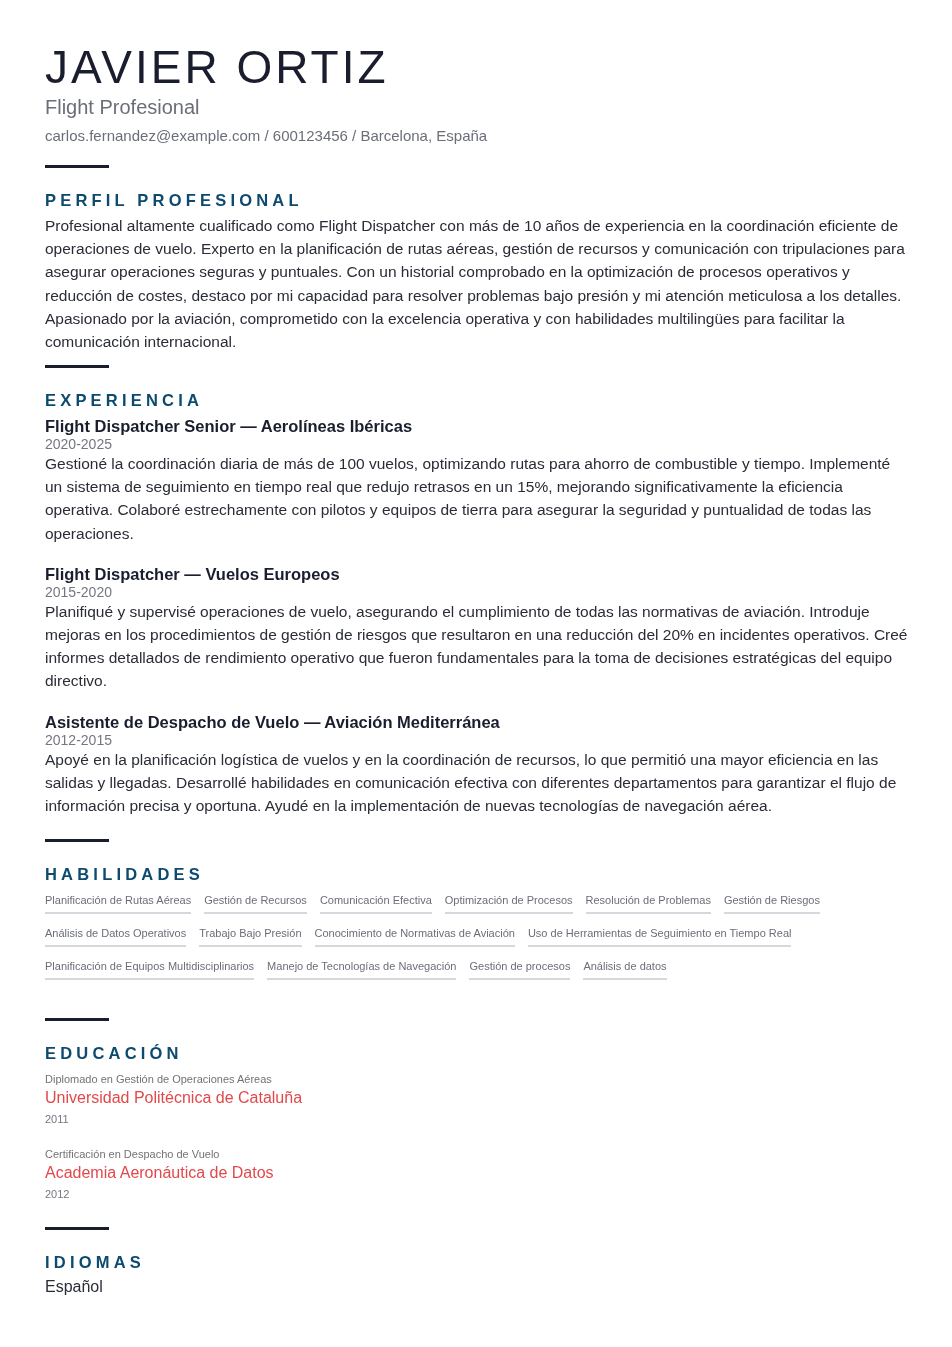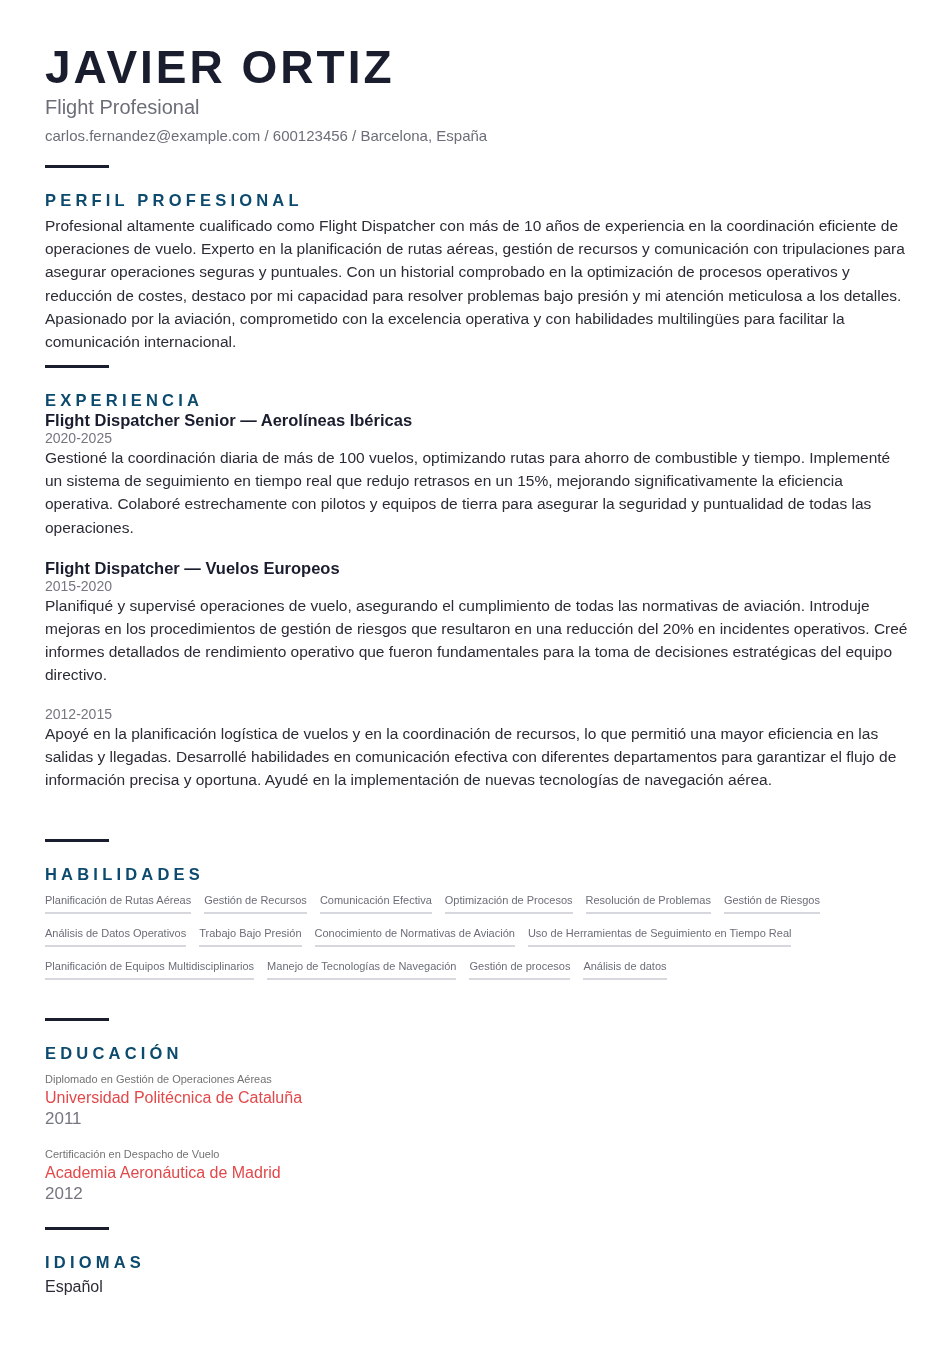--- a/index.html
+++ b/index.html
@@ -13,21 +13,21 @@
       overflow: hidden;
     }
     .page {
       position: absolute;
       left: 45px;
       top: 42px;
       width: 866px;
     }
     .name {
       font-size: 46px;
-      font-weight: 700;
+      font-weight: 400;
       letter-spacing: 3px;
       color: #1a1d2e;
       line-height: 50px;
     }
     .role {
       font-size: 20px;
       color: #6b6e78;
       margin-top: 2px;
       line-height: 26px;
     }
@@ -88,21 +88,21 @@
       font-weight: 400;
       color: #737373;
       line-height: 20px;
     }
     .edu-school {
       font-size: 16px;
       color: #e2484a;
       line-height: 18px;
     }
     .edu-year {
-      font-size: 17px;
+      font-size: 11px;
       color: #757780;
       line-height: 20px;
       margin-top: 2px;
     }
     .edu { margin-bottom: 15px; }
     .lang {
       font-size: 16px;
       color: #2a2c36;
       line-height: 22px;
       margin-top: 4px;
@@ -121,32 +121,33 @@
 
   <div class="section" style="top:123px;">
     <div class="rule"></div>
     <div class="section-title">PERFIL PROFESIONAL</div>
     <div class="body-text" style="margin-top:4px;">Profesional altamente cualificado como Flight Dispatcher con más de 10 años de experiencia en la coordinación eficiente de operaciones de vuelo. Experto en la planificación de rutas aéreas, gestión de recursos y comunicación con tripulaciones para asegurar operaciones seguras y puntuales. Con un historial comprobado en la optimización de procesos operativos y reducción de costes, destaco por mi capacidad para resolver problemas bajo presión y mi atención meticulosa a los detalles. Apasionado por la aviación, comprometido con la excelencia operativa y con habilidades multilingües para facilitar la comunicación internacional.</div>
   </div>
 
   <div class="section" style="top:323px;">
     <div class="rule"></div>
     <div class="section-title">EXPERIENCIA</div>
-    <div style="">
+    <div style="margin-top:6px;">
       <div class="job">
         <div class="job-title">Flight Dispatcher Senior — Aerolíneas Ibéricas</div>
         <div class="job-dates">2020-2025</div>
         <div class="body-text">Gestioné la coordinación diaria de más de 100 vuelos, optimizando rutas para ahorro de combustible y tiempo. Implementé un sistema de seguimiento en tiempo real que redujo retrasos en un 15%, mejorando significativamente la eficiencia operativa. Colaboré estrechamente con pilotos y equipos de tierra para asegurar la seguridad y puntualidad de todas las operaciones.</div>
       </div>
       <div class="job">
         <div class="job-title">Flight Dispatcher — Vuelos Europeos</div>
         <div class="job-dates">2015-2020</div>
         <div class="body-text">Planifiqué y supervisé operaciones de vuelo, asegurando el cumplimiento de todas las normativas de aviación. Introduje mejoras en los procedimientos de gestión de riesgos que resultaron en una reducción del 20% en incidentes operativos. Creé informes detallados de rendimiento operativo que fueron fundamentales para la toma de decisiones estratégicas del equipo directivo.</div>
       </div>
       <div class="job">
+        <div class="job-title">Asistente de Despacho de Vuelo — Aviación Mediterránea</div>
         <div class="job-dates">2012-2015</div>
         <div class="body-text">Apoyé en la planificación logística de vuelos y en la coordinación de recursos, lo que permitió una mayor eficiencia en las salidas y llegadas. Desarrollé habilidades en comunicación efectiva con diferentes departamentos para garantizar el flujo de información precisa y oportuna. Ayudé en la implementación de nuevas tecnologías de navegación aérea.</div>
       </div>
     </div>
   </div>
 
   <div class="section" style="top:797px;">
     <div class="rule"></div>
     <div class="section-title">HABILIDADES</div>
     <div class="skills">
@@ -171,21 +172,21 @@
     <div class="rule"></div>
     <div class="section-title">EDUCACIÓN</div>
     <div style="margin-top:6px;">
       <div class="edu">
         <div class="edu-title">Diplomado en Gestión de Operaciones Aéreas</div>
         <div class="edu-school">Universidad Politécnica de Cataluña</div>
         <div class="edu-year">2011</div>
       </div>
       <div class="edu">
         <div class="edu-title">Certificación en Despacho de Vuelo</div>
-        <div class="edu-school">Academia Aeronáutica de Madrid</div>
+        <div class="edu-school">Academia Aeronáutica de Datos</div>
         <div class="edu-year">2012</div>
       </div>
     </div>
   </div>
 
   <div class="section" style="top:1185px;">
     <div class="rule"></div>
     <div class="section-title">IDIOMAS</div>
     <div class="lang">Español</div>
   </div>

